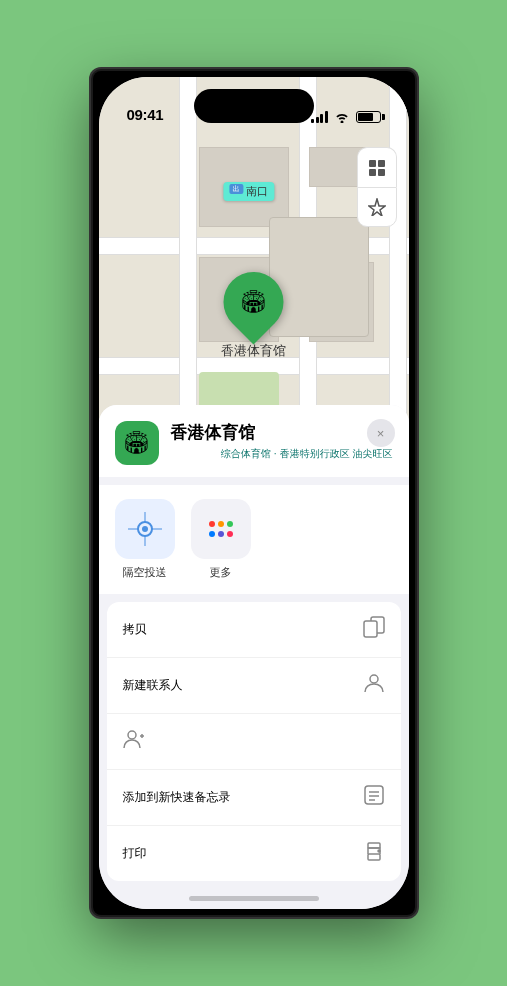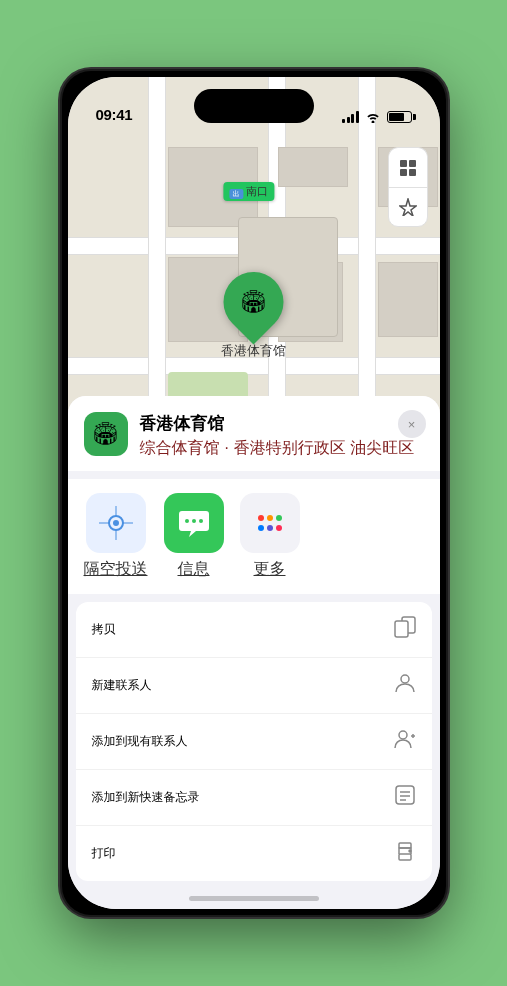--- a/index.html
+++ b/index.html
@@ -8,24 +8,24 @@
       width: 507px;
       height: 986px;
       background: #7bc67e;
       display: flex;
       align-items: center;
       justify-content: center;
       font-family: -apple-system, 'PingFang SC', 'Helvetica Neue', sans-serif;
     }
 
     .phone-frame {
-      width: 384px;
+      width: 322px;
       height: 844px;
       background: #000;
-      border-radius: 29px;
+      border-radius: 8px;
       position: relative;
       box-shadow: 0 0 0 2px #1a1a1a, 0 0 0 4px #333, 0 20px 60px rgba(0,0,0,0.5);
       overflow: hidden;
     }
 
     .phone-screen {
       position: absolute;
       top: 6px;
       left: 6px;
       right: 6px;
@@ -225,27 +225,27 @@
     .map-control-btn:last-child {
       border-radius: 0 0 10px 10px;
     }
 
     
     .map-label {
       position: absolute;
       top: 105px;
       left: 50%;
       transform: translateX(-60%);
-      background: #22c55e;
+      background: #5eead4;
       padding: 2px 6px;
       border-radius: 4px;
       font-size: 11px;
       color: #333;
       display: flex;
-      align-items: flex-end;
+      align-items: flex-start;
       gap: 3px;
       box-shadow: 0 1px 3px rgba(0,0,0,0.2);
       z-index: 15;
     }
 
     .label-icon {
       width: 14px;
       height: 10px;
       background: #4a90d9;
       border-radius: 2px;
@@ -295,22 +295,23 @@
     }
 
     .place-name {
       font-size: 17px;
       font-weight: 600;
       color: #000;
       margin-bottom: 3px;
     }
 
     .place-address {
-      font-size: 16px;
-      color: #7f1d1d;
+      font-size: 10px;
+      color: #0f766e;
+      text-align: right;
     }
 
     .close-btn {
       position: absolute;
       top: 14px;
       right: 14px;
       width: 28px;
       height: 28px;
       background: #e5e5ea;
       border-radius: 50%;
@@ -350,24 +351,23 @@
       align-items: center;
       justify-content: center;
       font-size: 26px;
     }
 
     .share-icon.airdrop { background: #e8f0ff; }
     .share-icon.messages { background: #34c759; }
     .share-icon.mail { background: #2b7cf7; }
 
     .share-label {
-      font-size: 16px;
+      font-size: 11px;
       color: #333;
       text-align: center;
-      text-decoration: underline;
     }
 
     
     .action-list {
       background: white;
       margin-top: 8px;
       border-radius: 12px;
       margin-left: 8px;
       margin-right: 8px;
       overflow: hidden;
@@ -504,31 +504,20 @@
           <div class="share-icon airdrop">
             <svg width="34" height="34" viewBox="0 0 34 34">
               <circle cx="17" cy="17" r="7" fill="none" stroke="#4a90e2" stroke-width="2"></circle>
               <path d="M17 10 L17 0 M10 17 L0 17 M24 17 L34 17 M17 24 L17 34" stroke="#4a90e2" stroke-width="2" opacity="0.5"></path>
               <circle cx="17" cy="17" r="3" fill="#4a90e2"></circle>
             </svg>
           </div>
           <div class="share-label">隔空投送</div>
         </div>
 
-        <div class="share-item">
-          <div class="share-icon messages">
-            <svg width="34" height="34" viewBox="0 0 34 34">
-              <path d="M5 5 H29 Q32 5 32 8 V22 Q32 25 29 25 H19 L12 31 L14 25 H5 Q2 25 2 22 V8 Q2 5 5 5Z" fill="white"></path>
-              <circle cx="10" cy="15" r="2" fill="#34c759"></circle>
-              <circle cx="17" cy="15" r="2" fill="#34c759"></circle>
-              <circle cx="24" cy="15" r="2" fill="#34c759"></circle>
-            </svg>
-          </div>
-          <div class="share-label">信息</div>
-        </div>
 
 
 
         <div class="share-item">
           <div style="width:60px; height:60px; border-radius:14px; overflow:hidden; position:relative; background:#f2f2f7; display:flex; align-items:center; justify-content:center; flex-direction:column; gap:2px;">
             <div style="display:flex; gap:3px; align-items:center;">
               <div style="width:6px;height:6px;border-radius:50%;background:#ff3b30;"></div>
               <div style="width:6px;height:6px;border-radius:50%;background:#ff9500;"></div>
               <div style="width:6px;height:6px;border-radius:50%;background:#34c759;"></div>
             </div>
@@ -559,21 +548,20 @@
           <span class="action-label">新建联系人</span>
           <span class="action-icon">
             <svg width="22" height="22" viewBox="0 0 22 22" fill="none" stroke="#888" stroke-width="1.5">
               <circle cx="11" cy="7" r="4"></circle>
               <path d="M2 20c0-5 4-8 9-8s9 3 9 8"></path>
             </svg>
           </span>
         </div>
 
         <div class="action-item">
-          <span class="action-label">添加到现有联系人</span>
           <span class="action-icon">
             <svg width="22" height="22" viewBox="0 0 22 22" fill="none" stroke="#888" stroke-width="1.5">
               <circle cx="9" cy="7" r="4"></circle>
               <path d="M1 20c0-5 3.5-8 8-8s8 3 8 8"></path>
               <line x1="17" y1="8" x2="21" y2="8"></line>
               <line x1="19" y1="6" x2="19" y2="10"></line>
             </svg>
           </span>
         </div>
 

